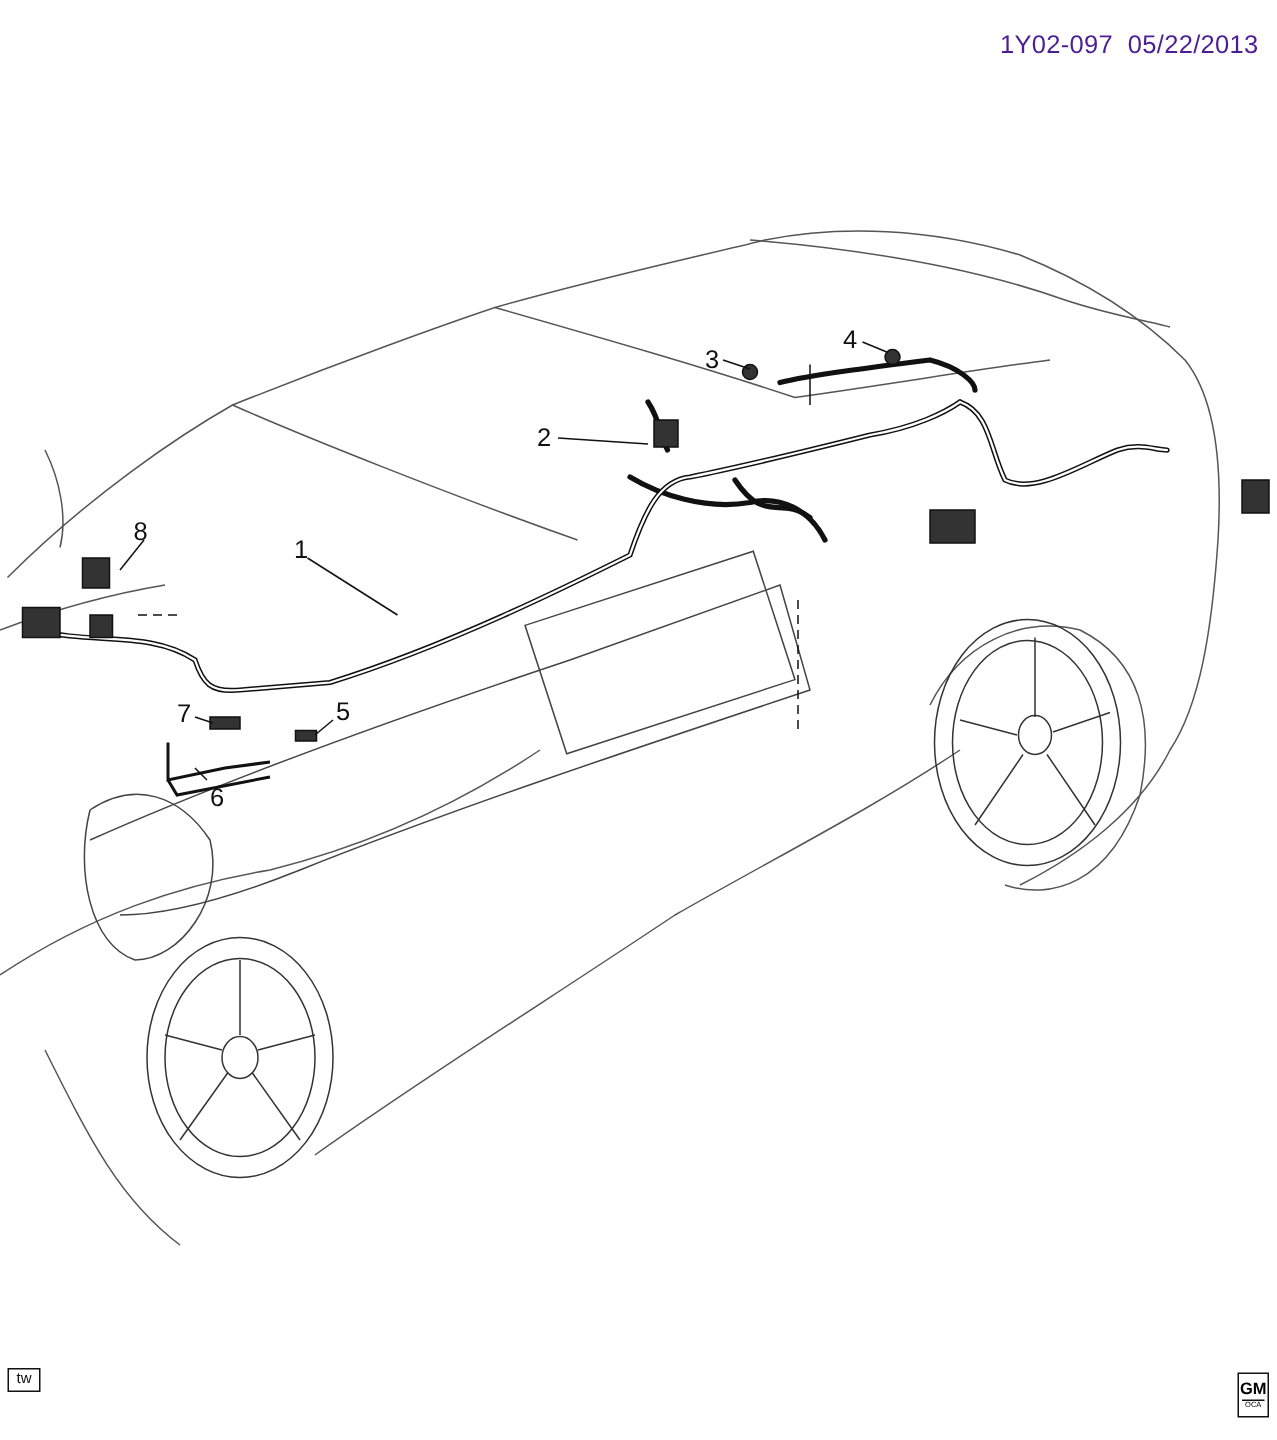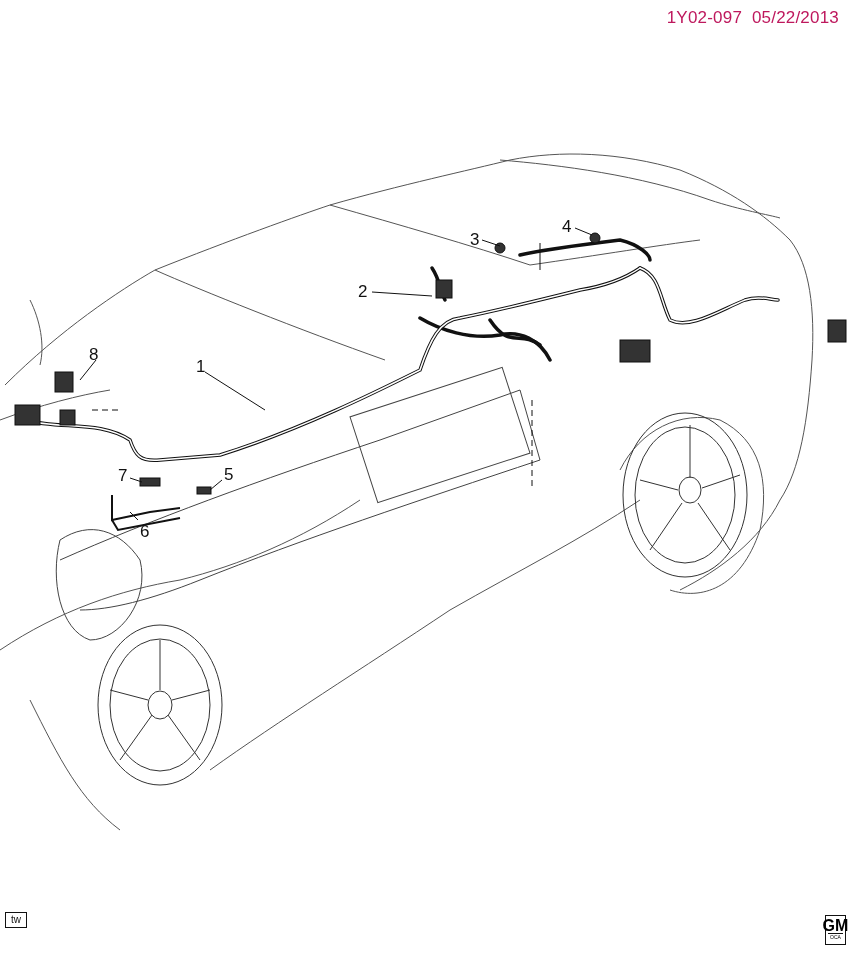--- a/index.html
+++ b/index.html
@@ -1,22 +1,22 @@
 <!DOCTYPE html>
 <html><head>
 <meta charset="utf-8">
 <style>
   html,body{margin:0;padding:0;background:#fff;}
   body{width:851px;height:960px;position:relative;overflow:hidden;font-family:"Liberation Sans",sans-serif;}
-  .header{position:absolute;top:8px;right:12px;font-size:17px;color:#be185d;letter-spacing:0.2px;}
+  .header{position:absolute;top:20px;right:12px;font-size:17px;color:#4c1d95;letter-spacing:0.2px;}
   .drawing{position:absolute;left:0;top:0;width:851px;height:960px;}
   .callout{position:absolute;font-size:17px;color:#111;line-height:1;}
   .tw-badge{position:absolute;left:5px;top:912px;width:20px;height:14px;border:1.5px solid #111;font-size:10px;text-align:center;line-height:14px;color:#111;}
   .gm-logo{position:absolute;left:825px;top:915px;width:19px;height:28px;border:1.5px solid #111;display:flex;flex-direction:column;align-items:center;justify-content:center;}
-  .gm-logo .gm{font-size:16px;font-weight:bold;line-height:12px;}
+  .gm-logo .gm{font-size:11px;font-weight:bold;line-height:12px;}
   .gm-logo .sub{font-size:5px;border-top:1px solid #111;width:15px;text-align:center;margin-top:1px;}
 </style>
 </head>
 <body>
 
 <div class="header">
   <span>1Y02-097</span>&nbsp;&nbsp;<span>05/22/2013</span>
 </div>
 
 <svg class="drawing" viewBox="0 0 851 960" fill="none" stroke="#111">

